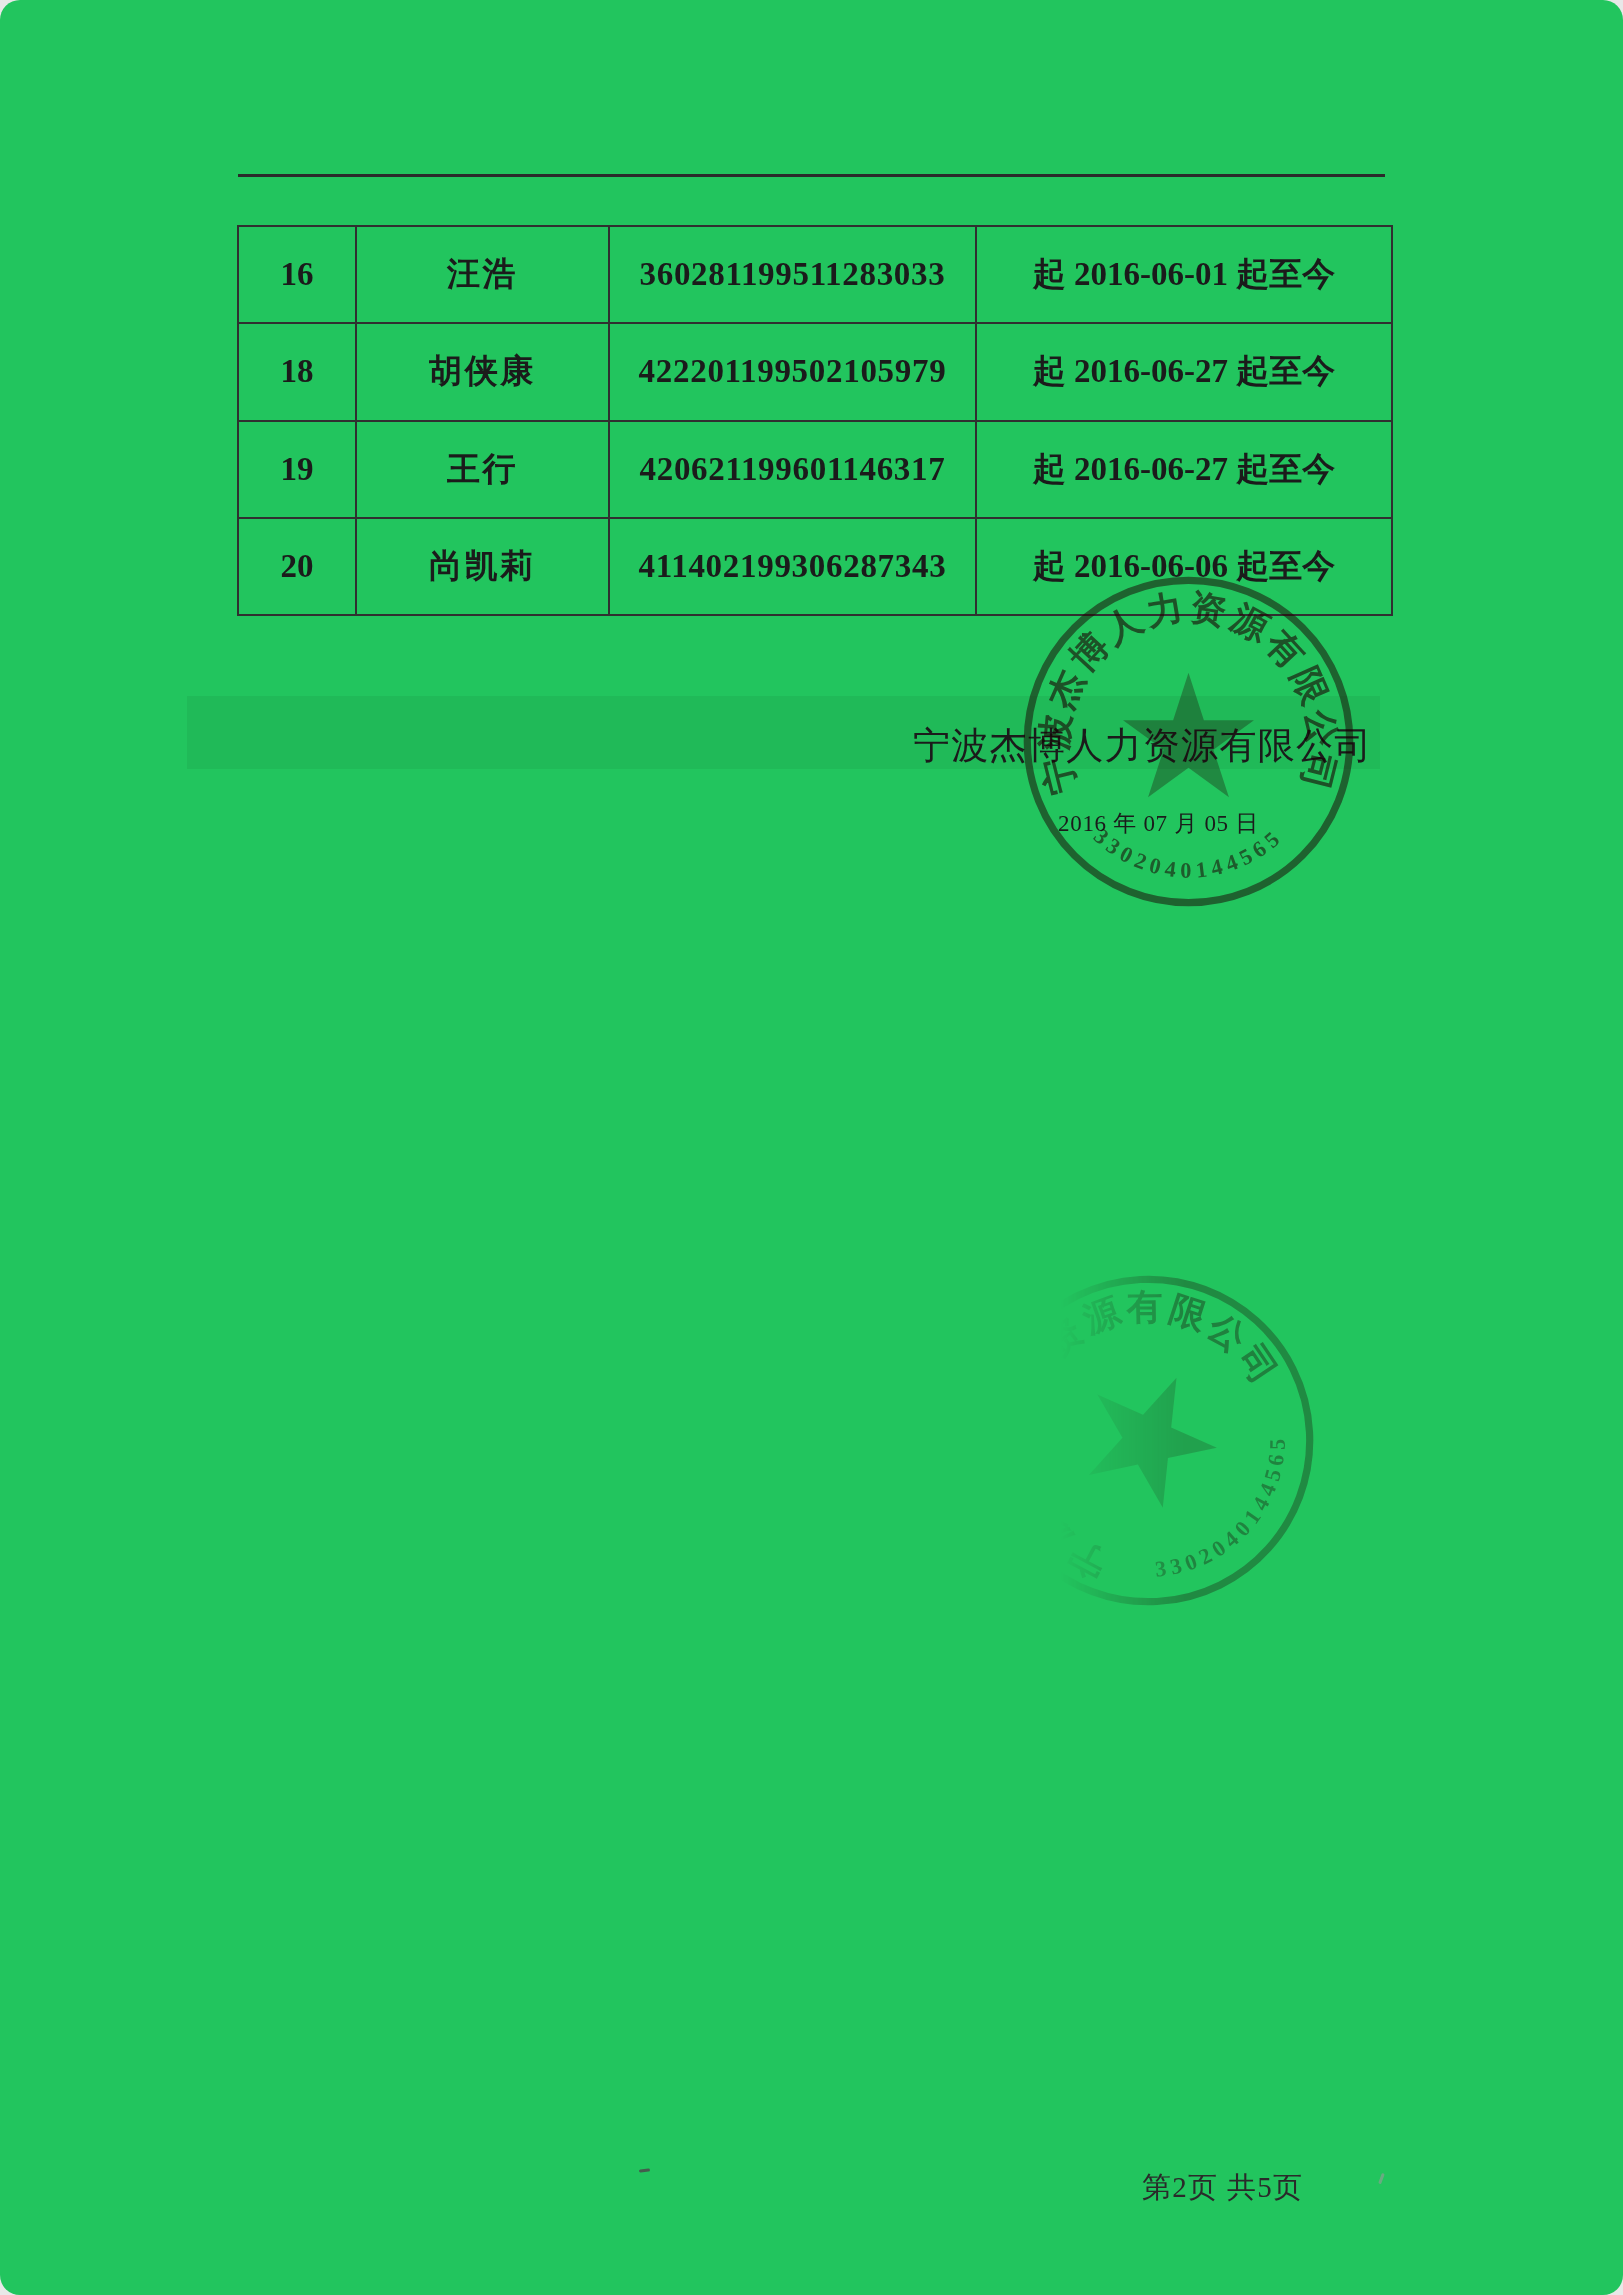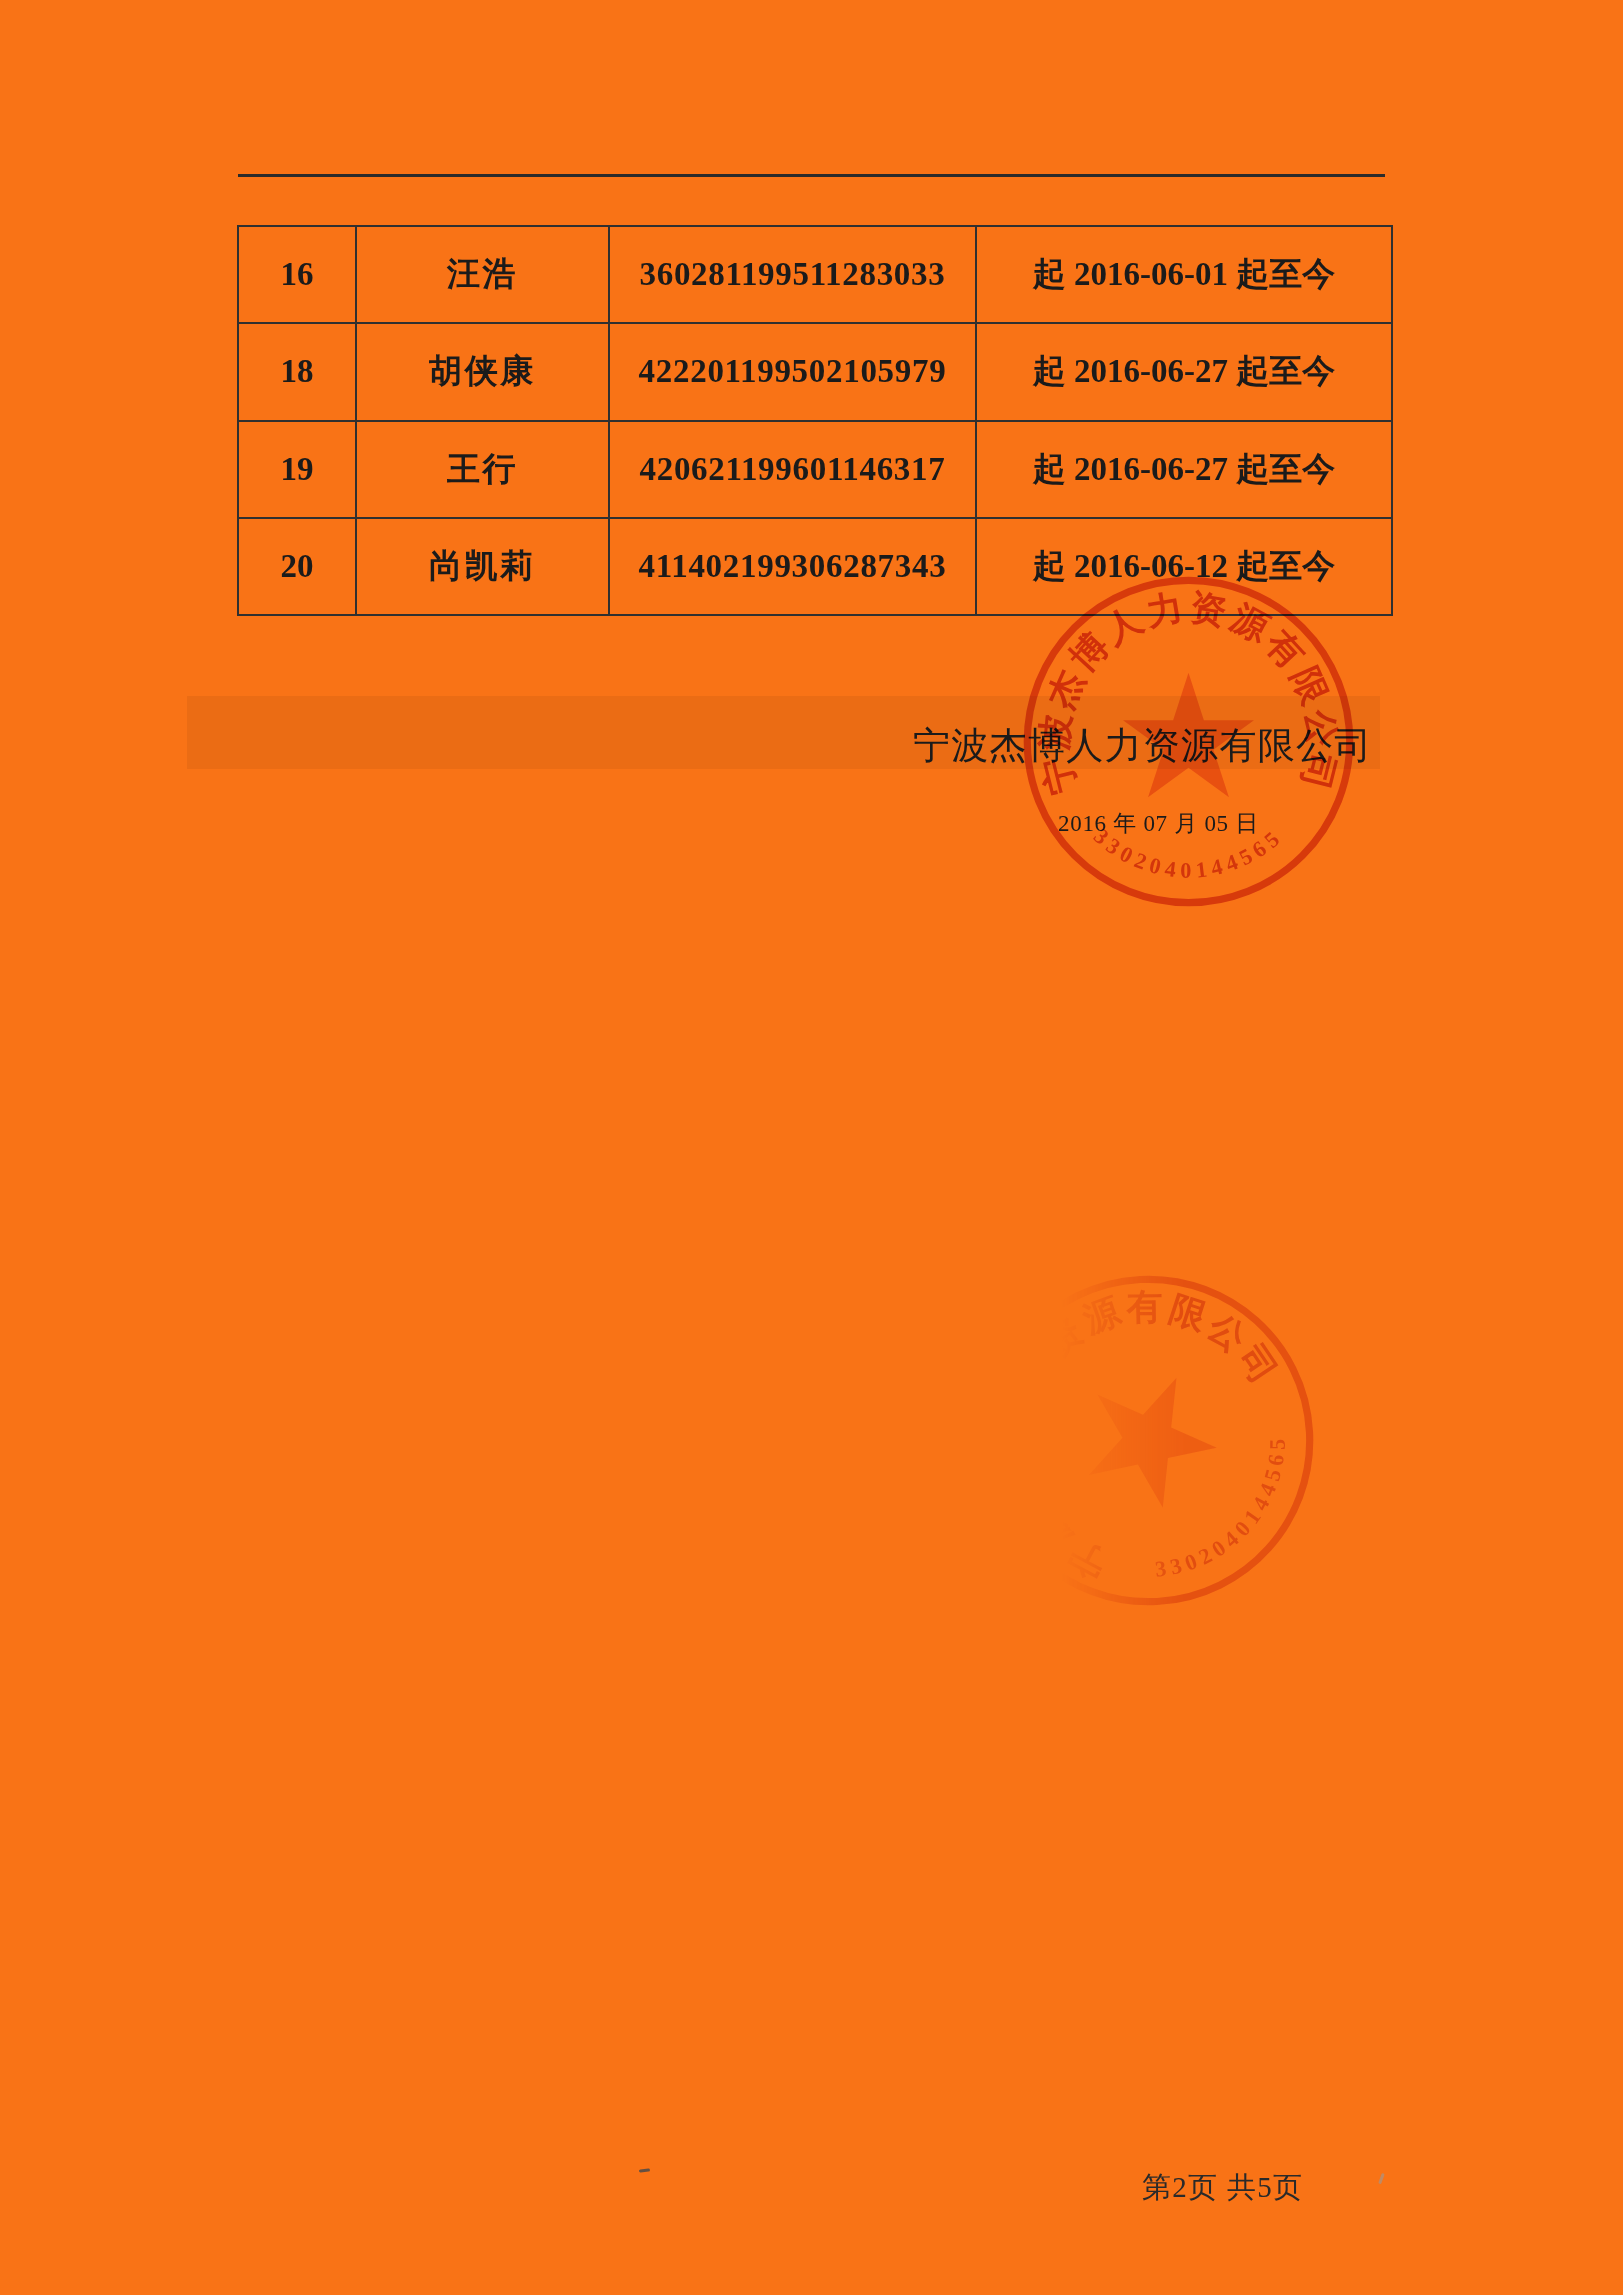--- a/index.html
+++ b/index.html
@@ -1,22 +1,23 @@
 <!DOCTYPE html>
 <html style="font-size:10.5px"><head>
 <meta charset="utf-8">
 <style>
   html,body{margin:0;padding:0;background:#e8e8e8;}
   .page{
     position:relative;
     width:1623px;height:2295px;
-    background:#f97316;
+    background:#22c55e;
     overflow:hidden;
     font-family:"Liberation Serif", serif;
     color:#1b1b1b;
+    border-radius:20px;
   }
   .top-rule{
     position:absolute;left:238px;top:174px;width:1147px;height:3.3px;
     background:#2b2b2b;
   }
   .scan-band{
     position:absolute;left:187px;top:696px;width:1193px;height:73px;
     background:rgba(0,0,0,0.055);
   }
   table.roster{
@@ -96,21 +97,21 @@
       <tr>
         <td class="c-index">19</td>
         <td class="c-name">王行</td>
         <td class="c-id">420621199601146317</td>
         <td class="c-period">起 2016-06-27 起至今</td>
       </tr>
       <tr>
         <td class="c-index">20</td>
         <td class="c-name">尚凯莉</td>
         <td class="c-id">411402199306287343</td>
-        <td class="c-period">起 2016-06-12 起至今</td>
+        <td class="c-period">起 2016-06-06 起至今</td>
       </tr>
     </tbody>
   </table>
 
   <div class="company-line">宁波杰博人力资源有限公司</div>
   <div class="date-line">2016 年 07 月 05 日</div>
 
   <svg class="stamp-top" viewBox="0 0 560 560" xmlns="http://www.w3.org/2000/svg" xmlns:xlink="http://www.w3.org/1999/xlink">
     <defs>
       <path id="arcTopA" d="M 112.4 358.2 A 185 185 0 1 1 447.6 358.2" fill="none"></path>

